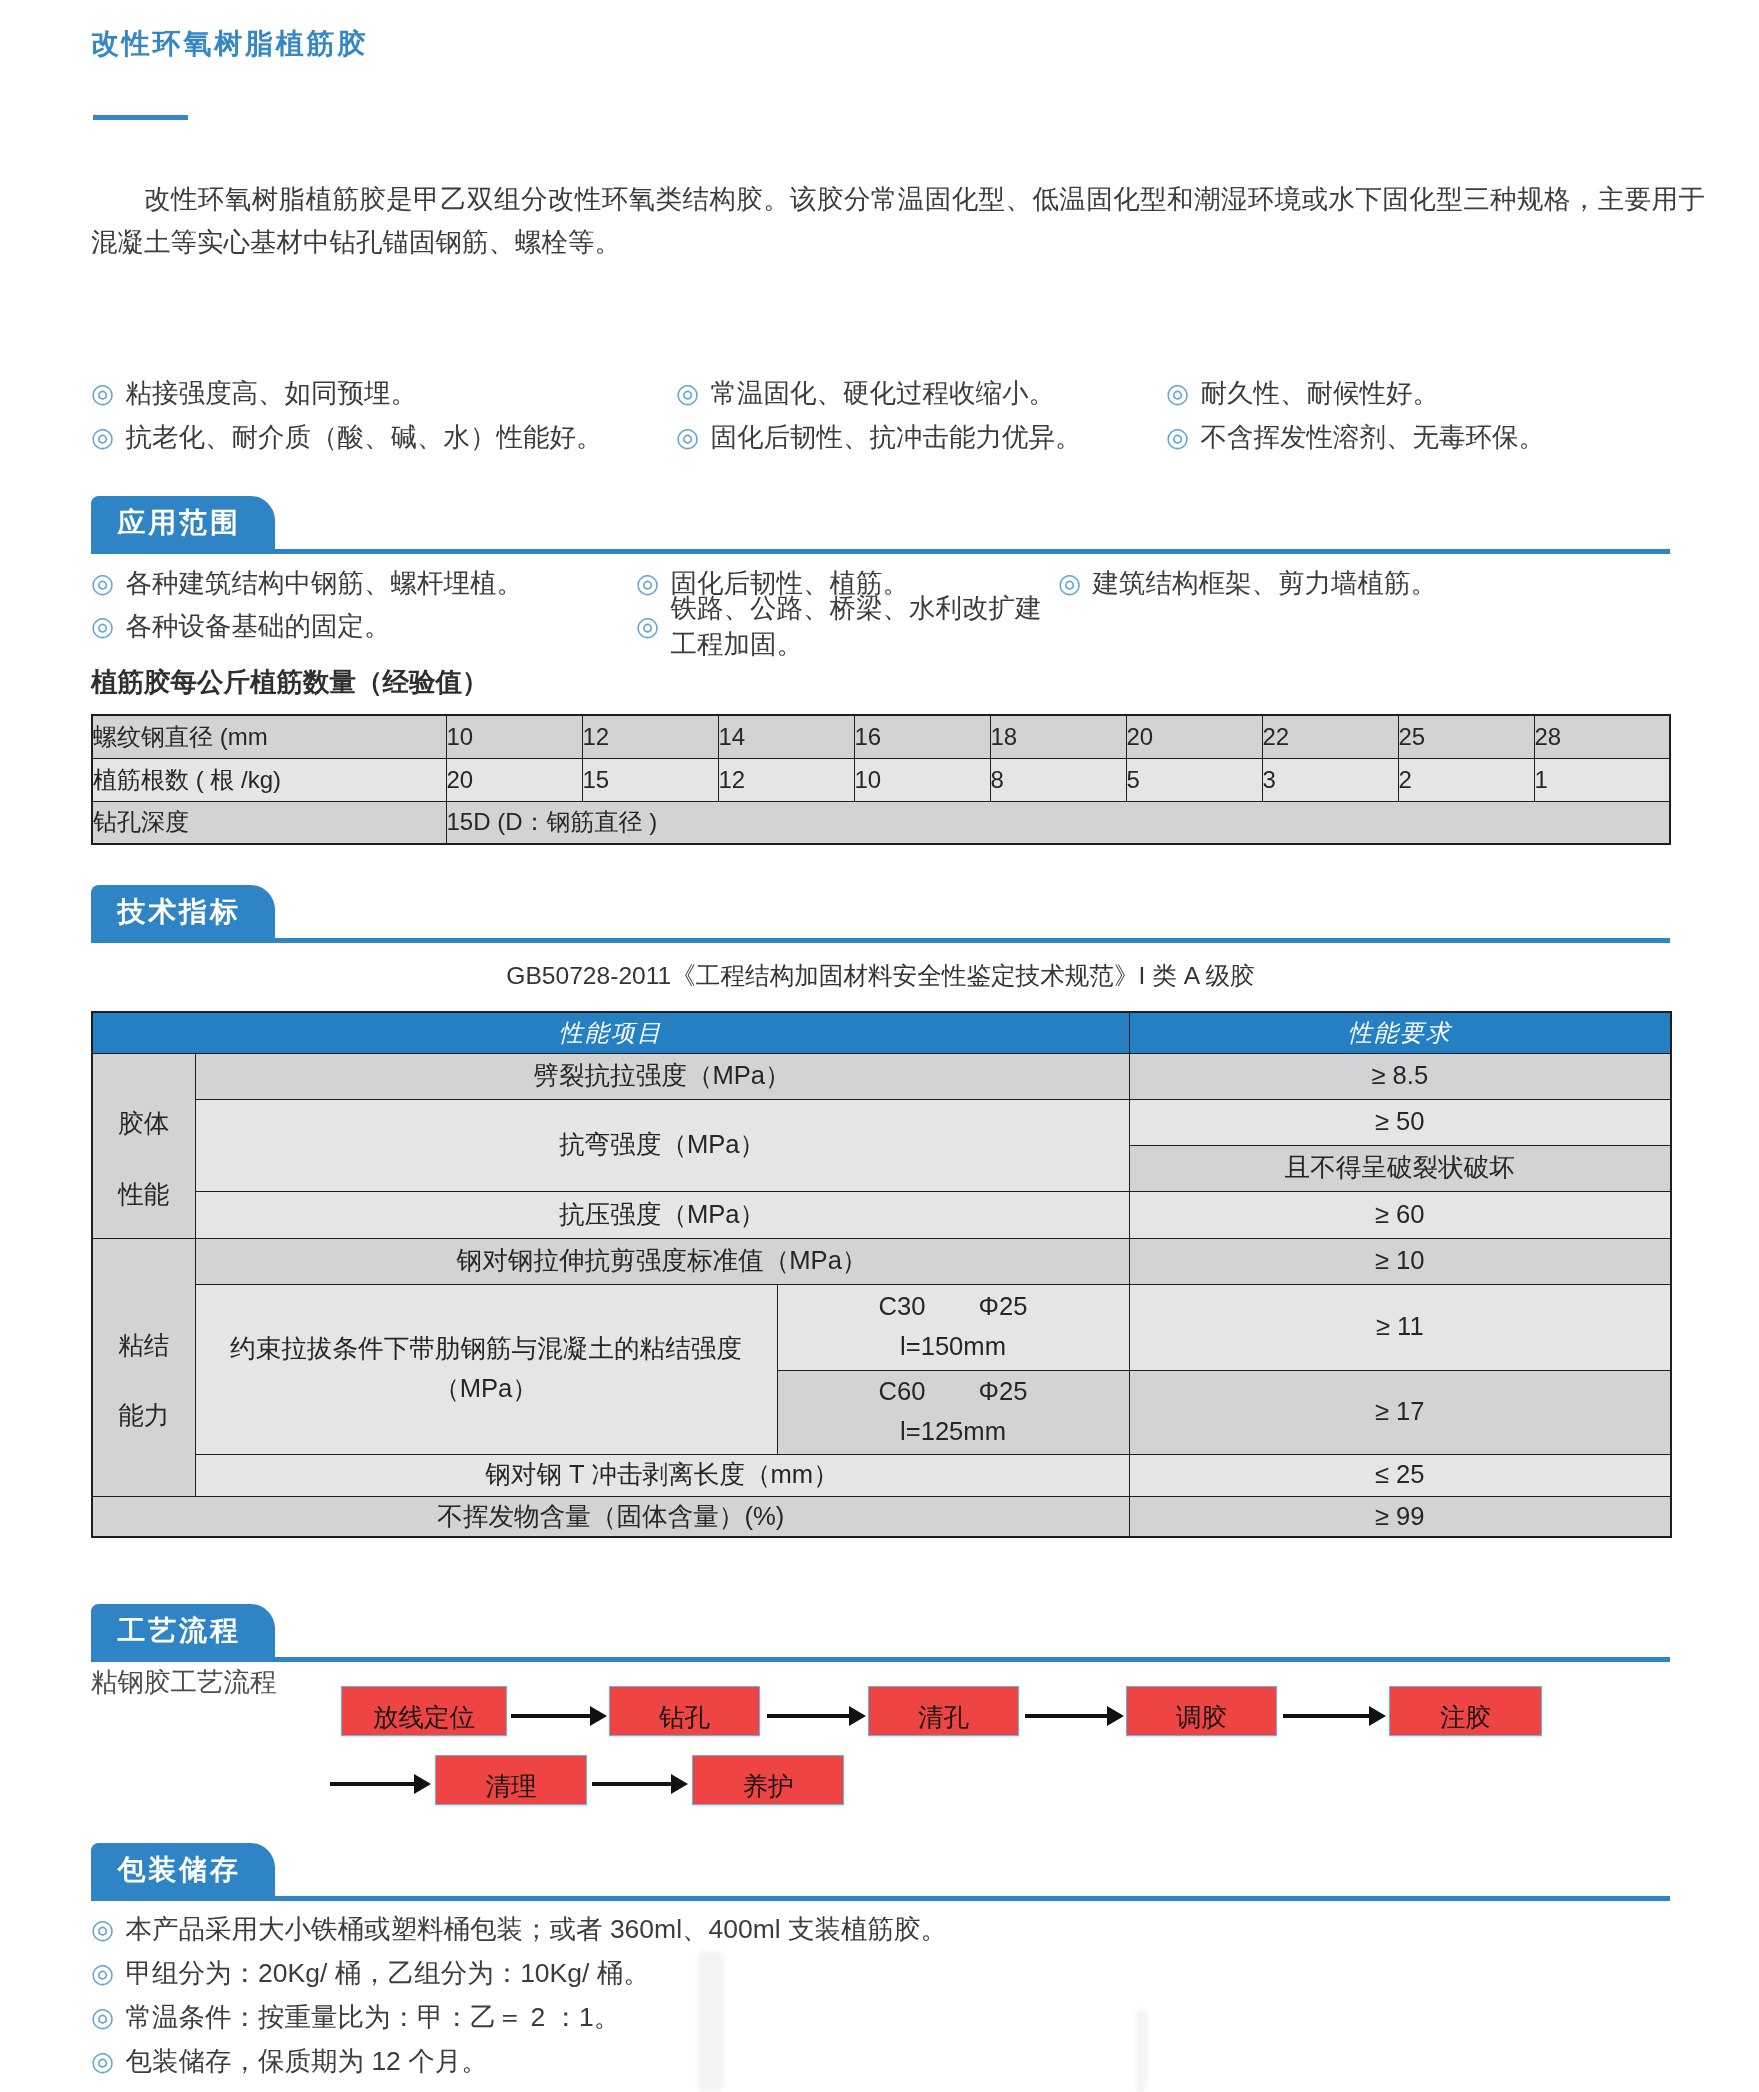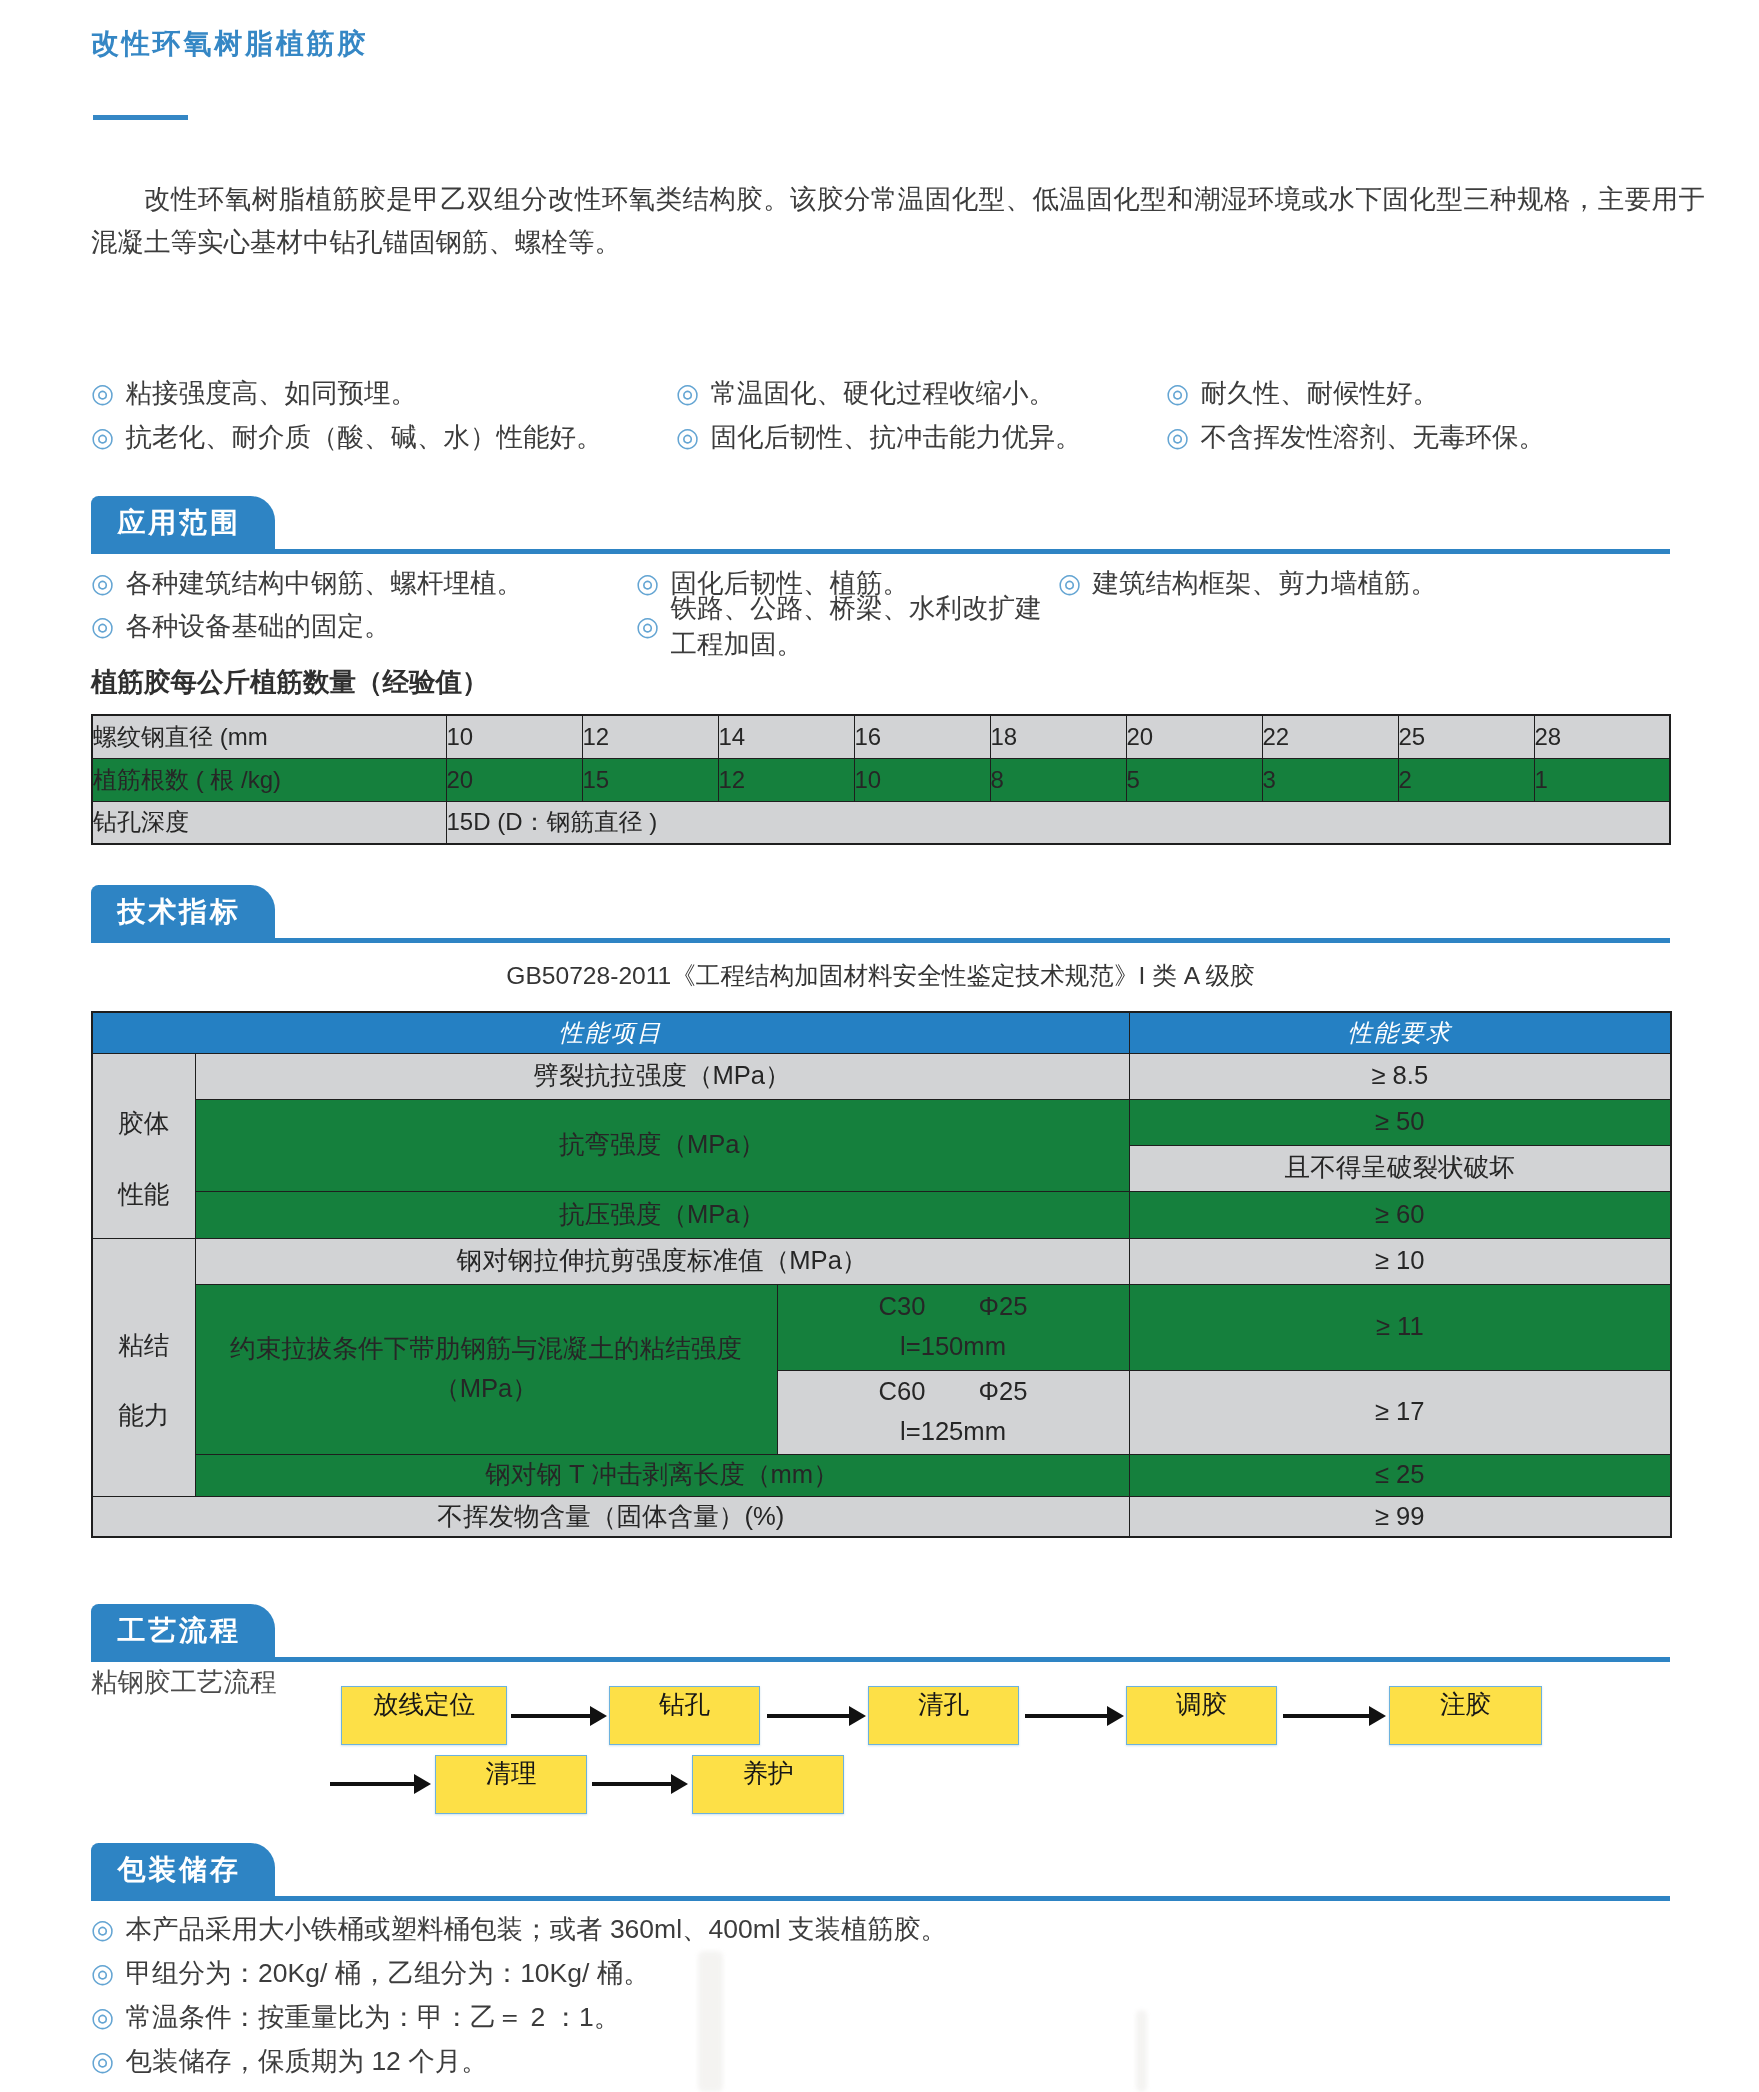--- a/index.html
+++ b/index.html
@@ -57,43 +57,43 @@
   .dosage-title{left:91px;top:664px;font-size:26.5px;font-weight:bold;color:#2f2f2f;}
   table{border-collapse:collapse;table-layout:fixed;}
   .dosage{left:91px;top:714px;}
   .dosage table{width:1580px;border:2.8px solid var(--border);}
   .dosage td{
     border:1.9px solid var(--border);
     text-align:left;vertical-align:middle;
     font-size:24px;color:#262626;height:41px;
   }
   .gray{background:var(--gray);}
-  .white{background:#15803d;}
+  .white{background:#e5e5e5;}
   
   .gb-note{left:91px;top:959px;width:1579px;text-align:center;font-size:24.6px;color:#343434;}
   .tech{left:91px;top:1011px;}
   .tech table{width:1579px;border:2.8px solid var(--border);}
   .tech td{
     border:1.9px solid var(--border);
     text-align:center;vertical-align:middle;
     font-size:25.6px;color:#262626;
     line-height:1.55;
   }
   .tech .thead td{
     background:var(--tblblue);color:#ffffff;font-size:24px;font-weight:500;letter-spacing:1.9px;font-style:italic;
   }
   .group-label div{line-height:1.7;margin-top:27px;}
   .spread .gap{display:inline-block;width:53px;}
   
   .flow-label{left:91px;top:1664px;font-size:26.5px;color:#4c4c4c;}
   .flow-box{
-    position:absolute;height:59px;
-    background:#fde047;border:1.9px solid #6cb2dd;
+    position:absolute;height:50px;
+    background:#ef4444;border:1.9px solid #6cb2dd;
     box-shadow:0 0.9px 1.9px rgba(120,170,200,.35);
-    display:flex;align-items:flex-start;justify-content:center;
+    display:flex;align-items:flex-end;justify-content:center;
     font-size:25.6px;color:#161616;
   }
   .flow-arrow{position:absolute;height:3.8px;background:#111;}
   .flow-arrow::after{
     content:"";position:absolute;right:-16px;top:-8.5px;
     border-top:10.4px solid transparent;border-bottom:10.4px solid transparent;
     border-left:17px solid #111;
   }
   
   .wm{position:absolute;background:#b5b0a5;opacity:.14;filter:blur(1.9px);border-radius:5.7px;}

